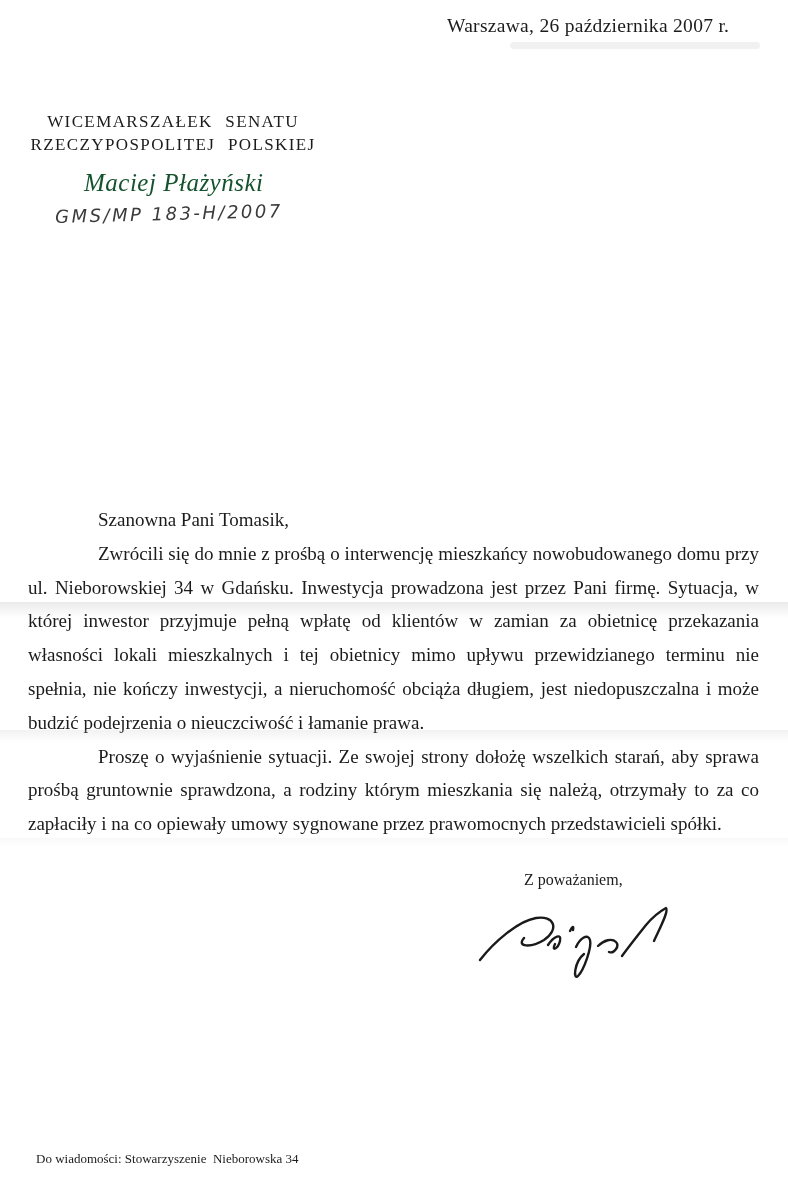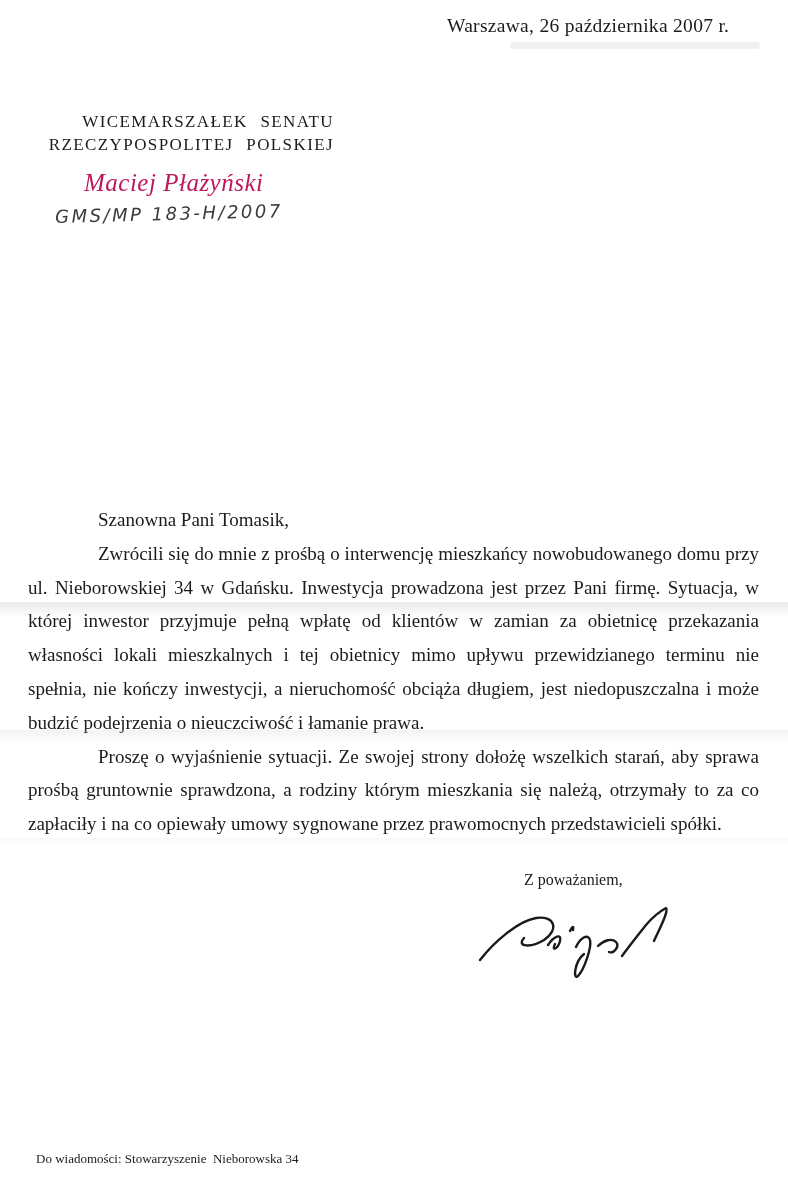--- a/index.html
+++ b/index.html
@@ -15,33 +15,33 @@
   }
   .dateline {
     position: absolute;
     top: 15px; left: 447px;
     font-size: 19.5px;
     letter-spacing: 0.3px;
   }
   .letterhead {
     position: absolute;
     top: 110px; left: 12px; width: 322px;
-    text-align: right;
+    text-align: center;
     font-size: 17px;
     line-height: 23px;
     letter-spacing: 1.4px;
     word-spacing: 7px;
   }
   .sender-name {
     position: absolute;
     top: 169px; left: 84px;
     font-style: italic;
     font-size: 25px;
     letter-spacing: 0.5px;
-    color: #be185d;
+    color: #14532d;
   }
   .reference {
     position: absolute;
     top: 203px; left: 55px;
     font-family: "DejaVu Sans", sans-serif;
     font-style: italic;
     font-size: 18px;
     letter-spacing: 2.5px;
     color: #3a3a3a;
     transform: rotate(-1.5deg);

